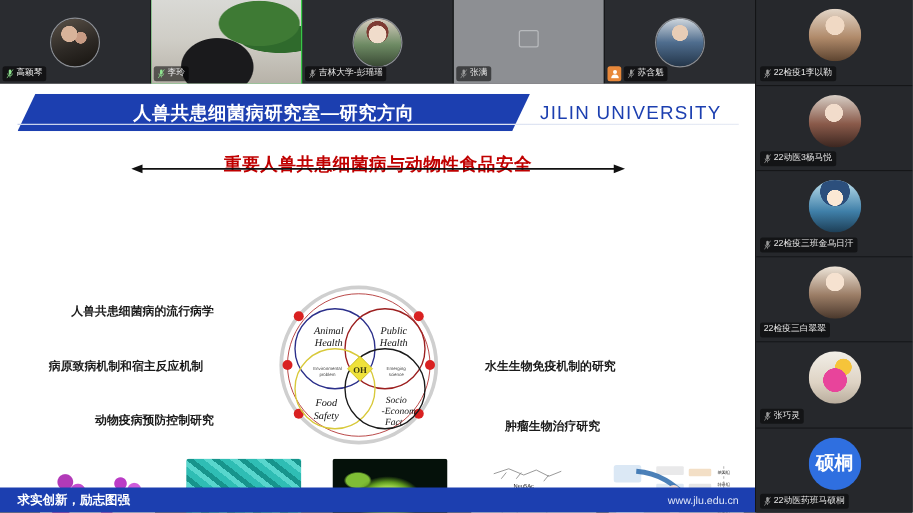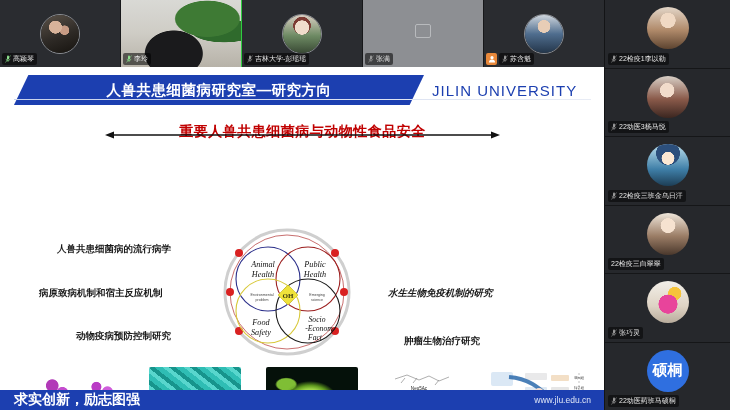--- a/index.html
+++ b/index.html
@@ -160,21 +160,21 @@
 
   
   .rlabel {
     position: absolute; color: #1a1a1a; font-size: 9.5px; font-weight: 700;
     white-space: nowrap;
   }
   .l1 { left: 57px;  top: 176px; }
   .l2 { left: 39px;  top: 220px; }
   .l3 { left: 76px;  top: 263px; }
   .r1 { left: 371px; top: 172px; }
-  .r2 { left: 388px; top: 220px; font-style: italic; }
+  .r2 { left: 388px; top: 220px; }
   .r3 { left: 388px; top: 268px; padding-left: 16px; }
 
   
   .venn { position: absolute; left: 205px; top: 160px; width: 165px; height: 130px; }
 
   
   .picrow { position: absolute; left: 10px; top: 300px; width: 585px; height: 90px; }
   .pic {
     position: absolute; top: 0; width: 92px; height: 62px;
     border-radius: 2px; overflow: hidden;
@@ -199,21 +199,21 @@
     #05110a; }
   .img-neu { background:#ffffff; }
   .img-flora { background:#ffffff; }
 
   
   .footer {
     position: absolute; left: 0; bottom: 0; width: 605px; height: 20px;
     background: #1c3fb0; display: flex; align-items: center;
     justify-content: space-between; padding: 0 14px;
   }
-  .footer .f-left { color: #fff; font-size: 14px; font-weight: 700; }
+  .footer .f-left { color: #fff; font-size: 10px; font-weight: 700; }
   .footer .f-right { color: #dfe6f7; font-size: 8.5px; }
 
   .divider-v { position:absolute; right:125px; top:0; width:1px; height:410px; background:#131416; }
 </style>
 </head>
 <body>
 
 <div id="app">
 
   <div id="top-strip">

